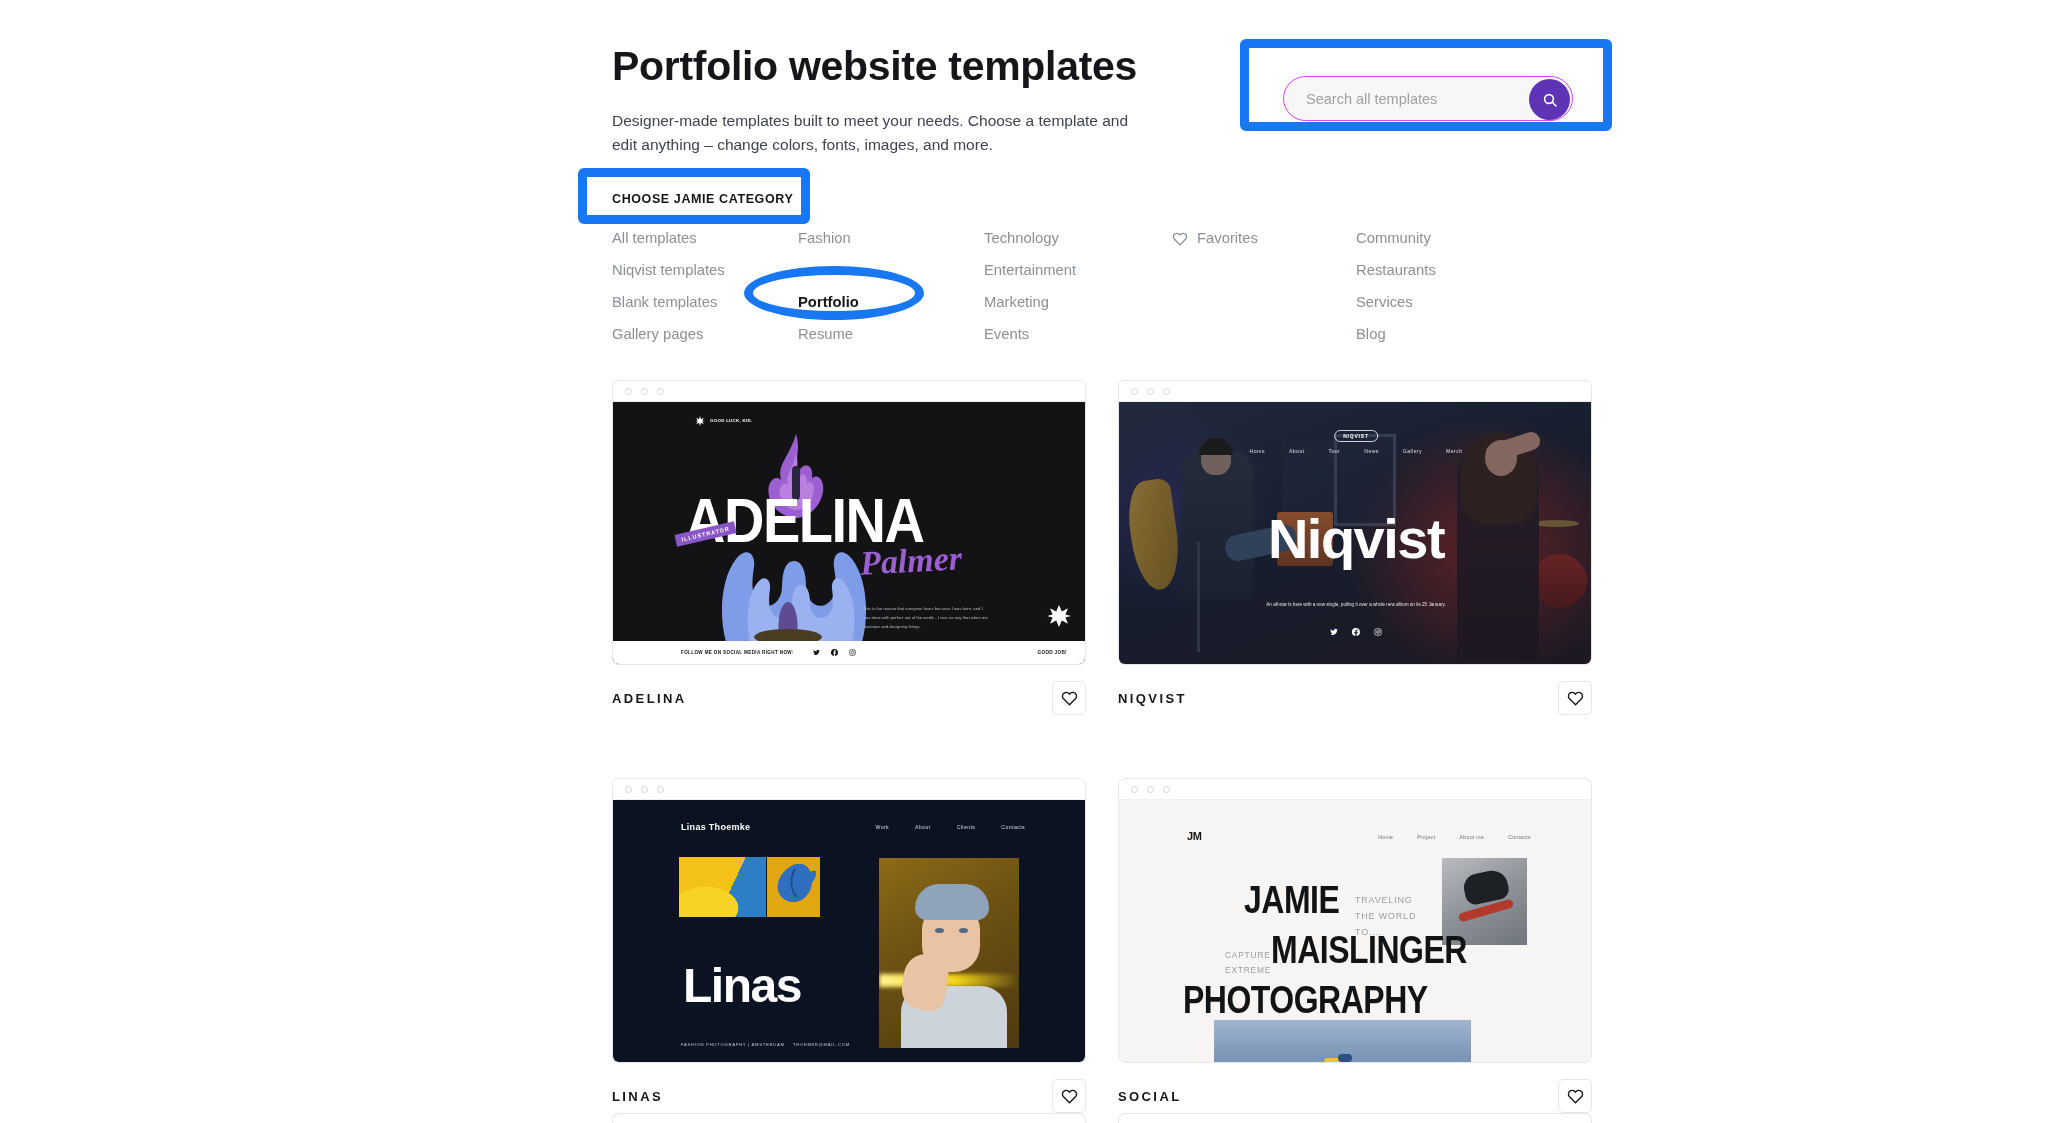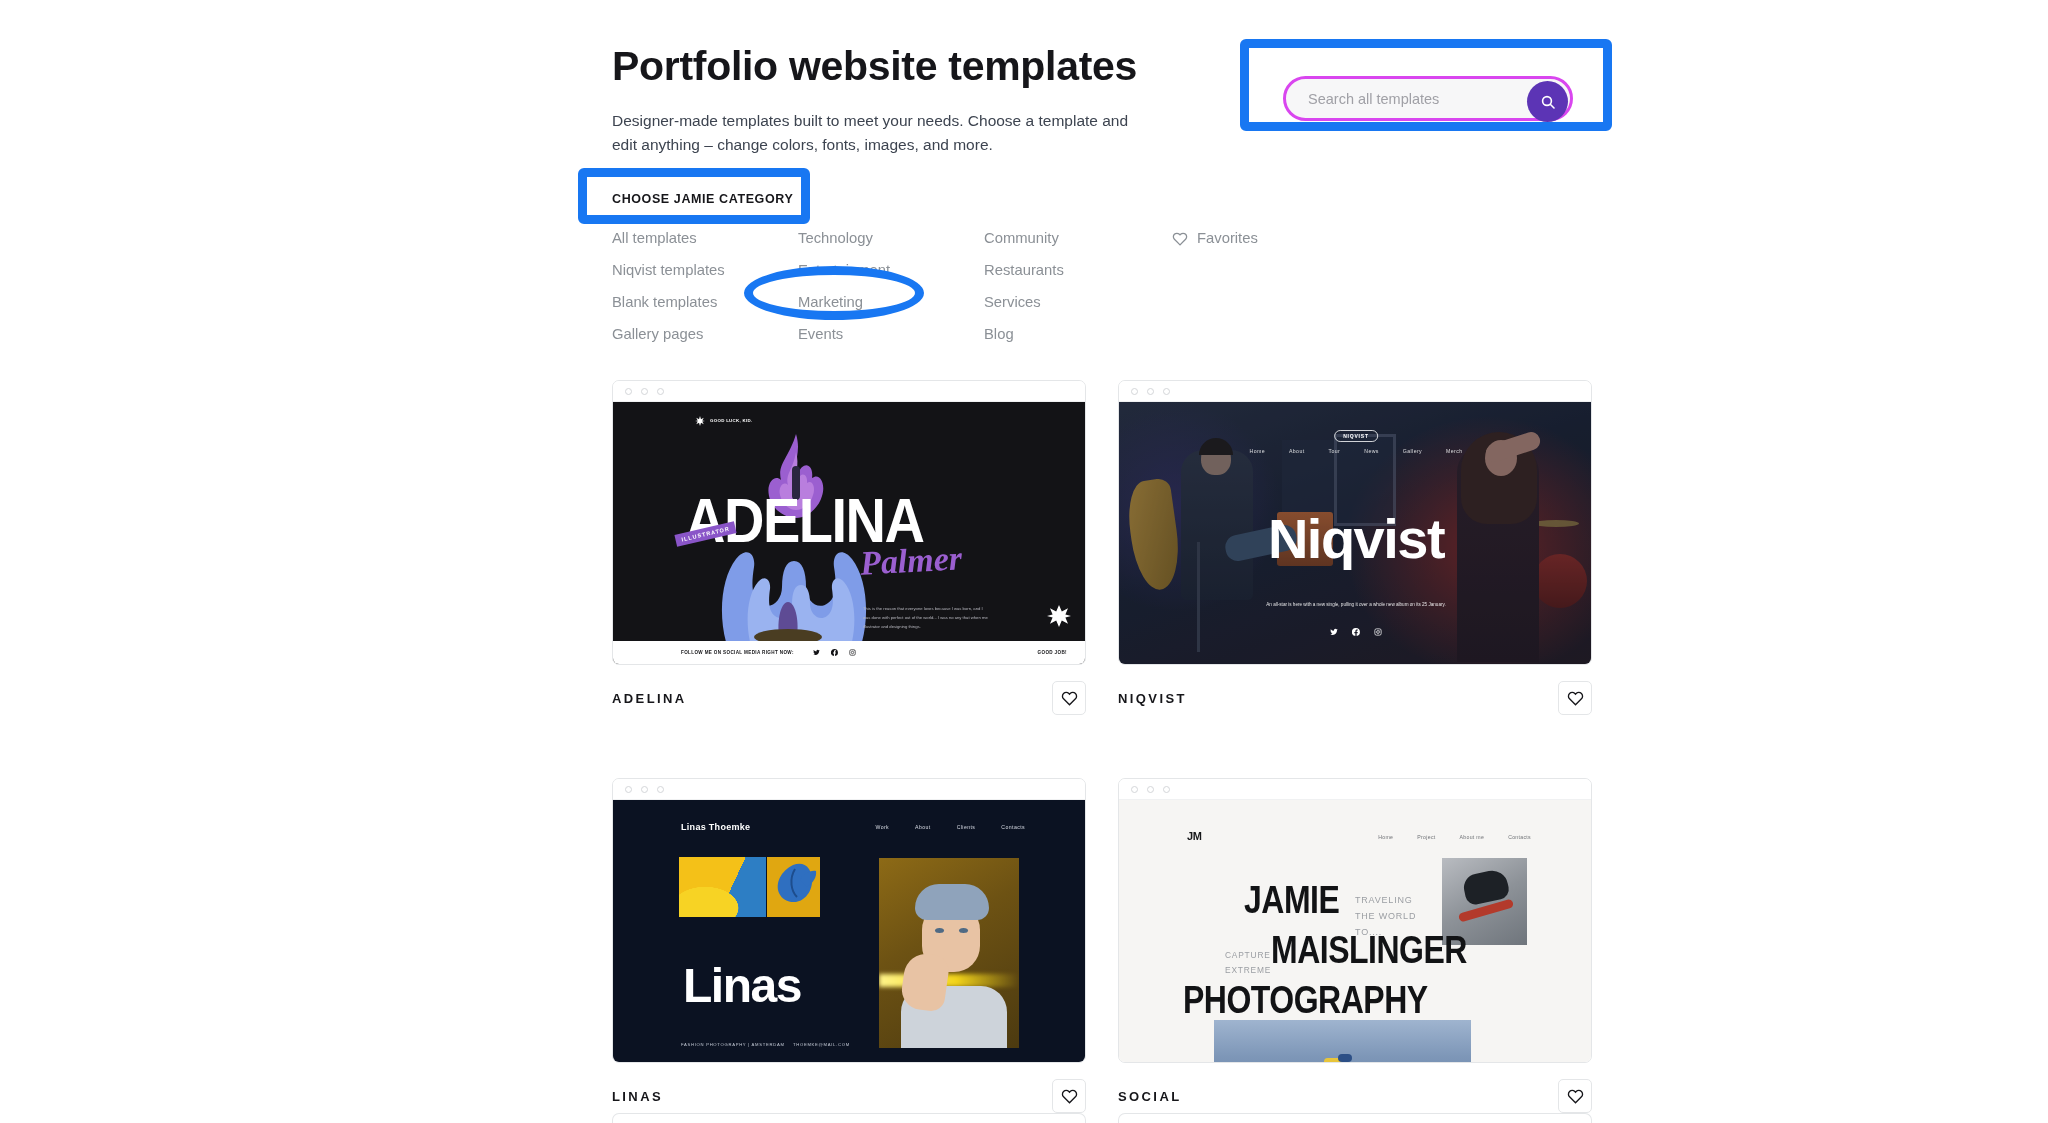--- a/index.html
+++ b/index.html
@@ -49,21 +49,21 @@
     top: 76px;
     width: 290px;
     height: 45px;
   }
   .search-field {
     position: relative;
     width: 290px;
     height: 45px;
     border-radius: 24px;
     background: #f7f7f8;
-    border: 3px solid #d946ef;
+    border: 1px solid #d946ef;
     display: flex;
     align-items: center;
   }
   .search-input {
     flex: 1;
     border: none;
     outline: none;
     background: transparent;
     font-family: "Liberation Sans", sans-serif;
     font-size: 14.5px;
@@ -583,43 +583,49 @@
 
   <div class="cat-grid">
 
     <div class="cat-col">
       <div class="cat-item">All templates</div>
       <div class="cat-item">Niqvist templates</div>
       <div class="cat-item">Blank templates</div>
       <div class="cat-item">Gallery pages</div>
     </div>
 
+    <div class="cat-col">
+      <div class="cat-item">Fashion</div>
+      <div class="cat-item blank"></div>
+      <div class="cat-item active">Portfolio</div>
+      <div class="cat-item">Resume</div>
+    </div>
 
     <div class="cat-col">
       <div class="cat-item">Technology</div>
       <div class="cat-item">Entertainment</div>
       <div class="cat-item">Marketing</div>
       <div class="cat-item">Events</div>
     </div>
 
-
-    <div class="cat-col">
-      <div class="cat-item">Community</div>
-      <div class="cat-item">Restaurants</div>
-      <div class="cat-item">Services</div>
-      <div class="cat-item">Blog</div>
-    </div>
 
     <div class="cat-col">
       <div class="fav-link">
         <svg width="16" height="15" viewBox="0 0 24 22" fill="none" stroke="#8b9096" stroke-width="1.9">
           <path d="M12 20.5 3.6 12.2a5.3 5.3 0 0 1 0-7.5 5.3 5.3 0 0 1 7.5 0l.9.9.9-.9a5.3 5.3 0 0 1 7.5 0 5.3 5.3 0 0 1 0 7.5z"></path>
         </svg>
         <span>Favorites</span>
       </div>
+    </div>
+
+    <div class="cat-col">
+      <div class="cat-item">Community</div>
+      <div class="cat-item">Restaurants</div>
+      <div class="cat-item">Services</div>
+      <div class="cat-item">Blog</div>
     </div>
 
   </div>
 
   <div class="tpl-grid">
 
     <div class="tpl-cell">
       <div class="tpl-frame">
         <div class="chrome-bar">
           <span class="chrome-dot"></span>

